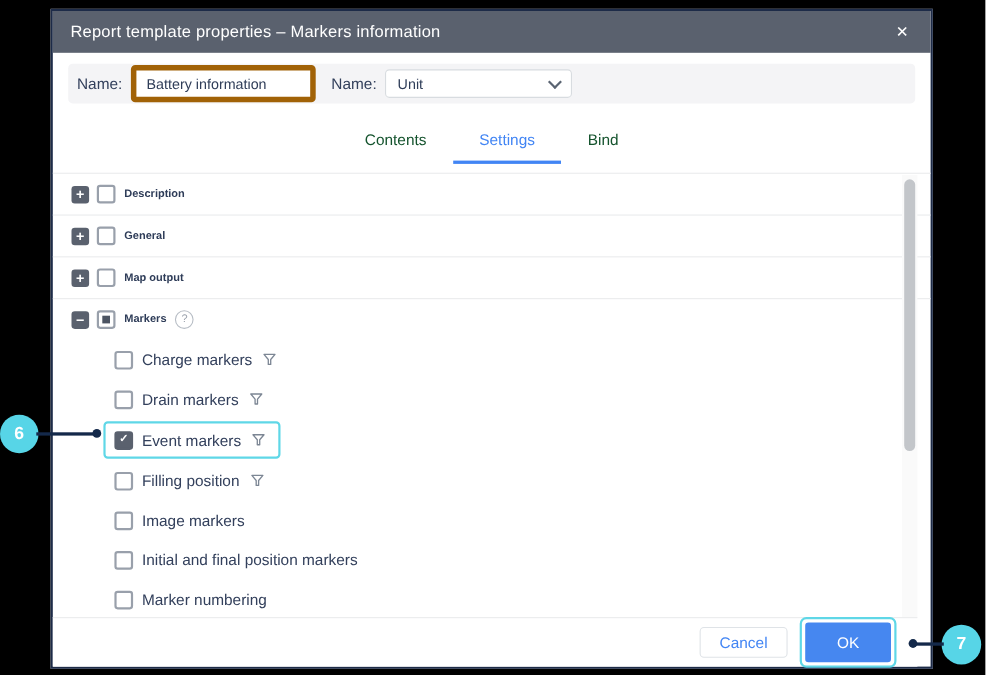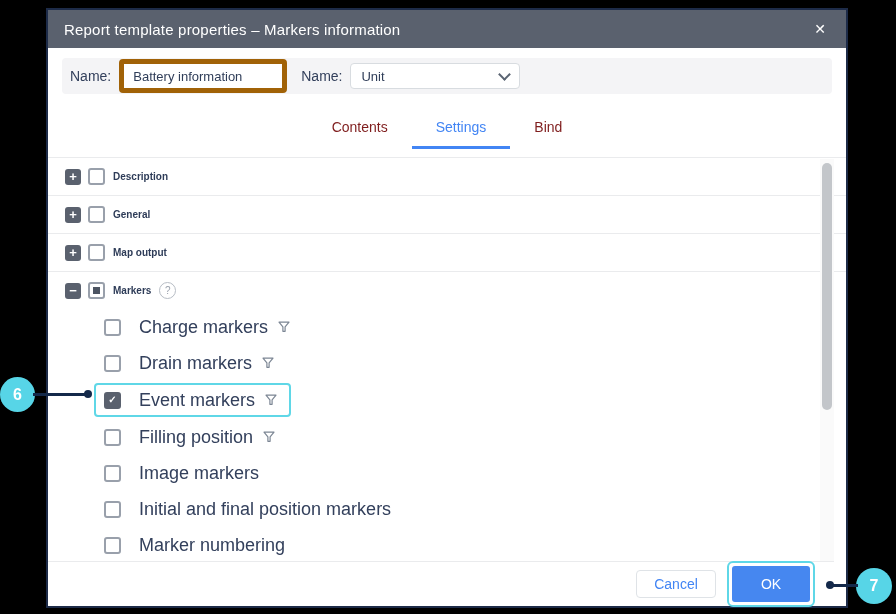--- a/index.html
+++ b/index.html
@@ -18,41 +18,41 @@
   .txtinput{width:140px;height:24px;background:#fff;border:5px solid #a16207;border-radius:4px;
             margin:0 14px 0 8px;padding:0 9px;font-size:13px;color:#2f3d58;outline:none;
             font-family:"Liberation Sans",sans-serif;}
   .select{width:148px;height:24px;background:#fff;border:1px solid #d8dce0;border-radius:4px;
           margin-left:8px;display:flex;align-items:center;justify-content:space-between;
           padding:0 10px;font-size:13px;color:#2f3d58;cursor:pointer;}
   .chev{width:7px;height:7px;border-right:2px solid #5a6472;border-bottom:2px solid #5a6472;
         transform:rotate(45deg);margin-top:-4px;}
 
   .tabs{display:flex;justify-content:center;margin-top:15px;}
-  .tab{padding:10px 24px 11px;font-size:14px;color:#7f1d1d;border-bottom:3px solid transparent;cursor:pointer;}
+  .tab{padding:10px 24px 11px;font-size:14px;color:#14532d;border-bottom:3px solid transparent;cursor:pointer;}
   .tab.active{color:var(--accent-blue,#4285f4);border-bottom-color:var(--accent-blue,#4285f4);}
 
   .list{margin-top:8px;border-top:1px solid #eaebed;}
   .grow{height:37px;display:flex;align-items:center;padding-left:17px;}
   .grow.sep{border-bottom:1px solid #eaebed;}
   .expander{width:16px;height:16px;background:#5a616e;border-radius:3px;color:#fff;display:flex;
             align-items:center;justify-content:center;font-size:13px;font-weight:bold;line-height:1;
             cursor:pointer;flex:none;}
   .cb{width:13px;height:13px;border:2px solid #99a0ab;border-radius:3px;background:#fff;display:flex;
       align-items:center;justify-content:center;cursor:pointer;flex:none;}
   .cb.checked{background:#5a616e;border-color:#5a616e;}
   .cb .tick{color:#fff;font-size:10px;line-height:1;font-weight:bold;}
   .cb .part{width:7px;height:7px;background:#4c5462;}
   .grow .cb{margin-left:7px;}
   .glabel{font-weight:bold;font-size:10px;color:#2e3c58;margin-left:8px;}
   .help{width:15px;height:15px;border:1px solid #b7bdc5;border-radius:50%;color:#9aa1ac;font-size:10px;
         display:flex;align-items:center;justify-content:center;margin-left:8px;flex:none;}
 
   .srow{height:36px;display:flex;align-items:center;padding-left:56px;}
-  .srow .slabel{font-size:18px;color:#33405c;margin-left:18px;}
+  .srow .slabel{font-size:14px;color:#33405c;margin-left:8px;}
   .funnel{margin-left:10px;display:flex;align-items:center;}
   .srow.hl{height:38px;padding-left:46px;}
   .hbox{display:inline-flex;align-items:center;border:2px solid #5fd7e7;border-radius:4px;
         height:34px;box-sizing:border-box;padding:0 12px 0 8px;}
 
   .footer{position:absolute;left:0;right:12px;bottom:0;height:44px;border-top:1px solid #eaebed;
           background:#fff;display:flex;align-items:center;justify-content:flex-end;
           padding-right:19px;gap:11px;}
   .btn-cancel{width:80px;height:28px;box-sizing:border-box;background:#fff;border:1px solid #dfe3e7;
               border-radius:4px;color:var(--accent-blue,#4285f4);font-size:14px;display:flex;

